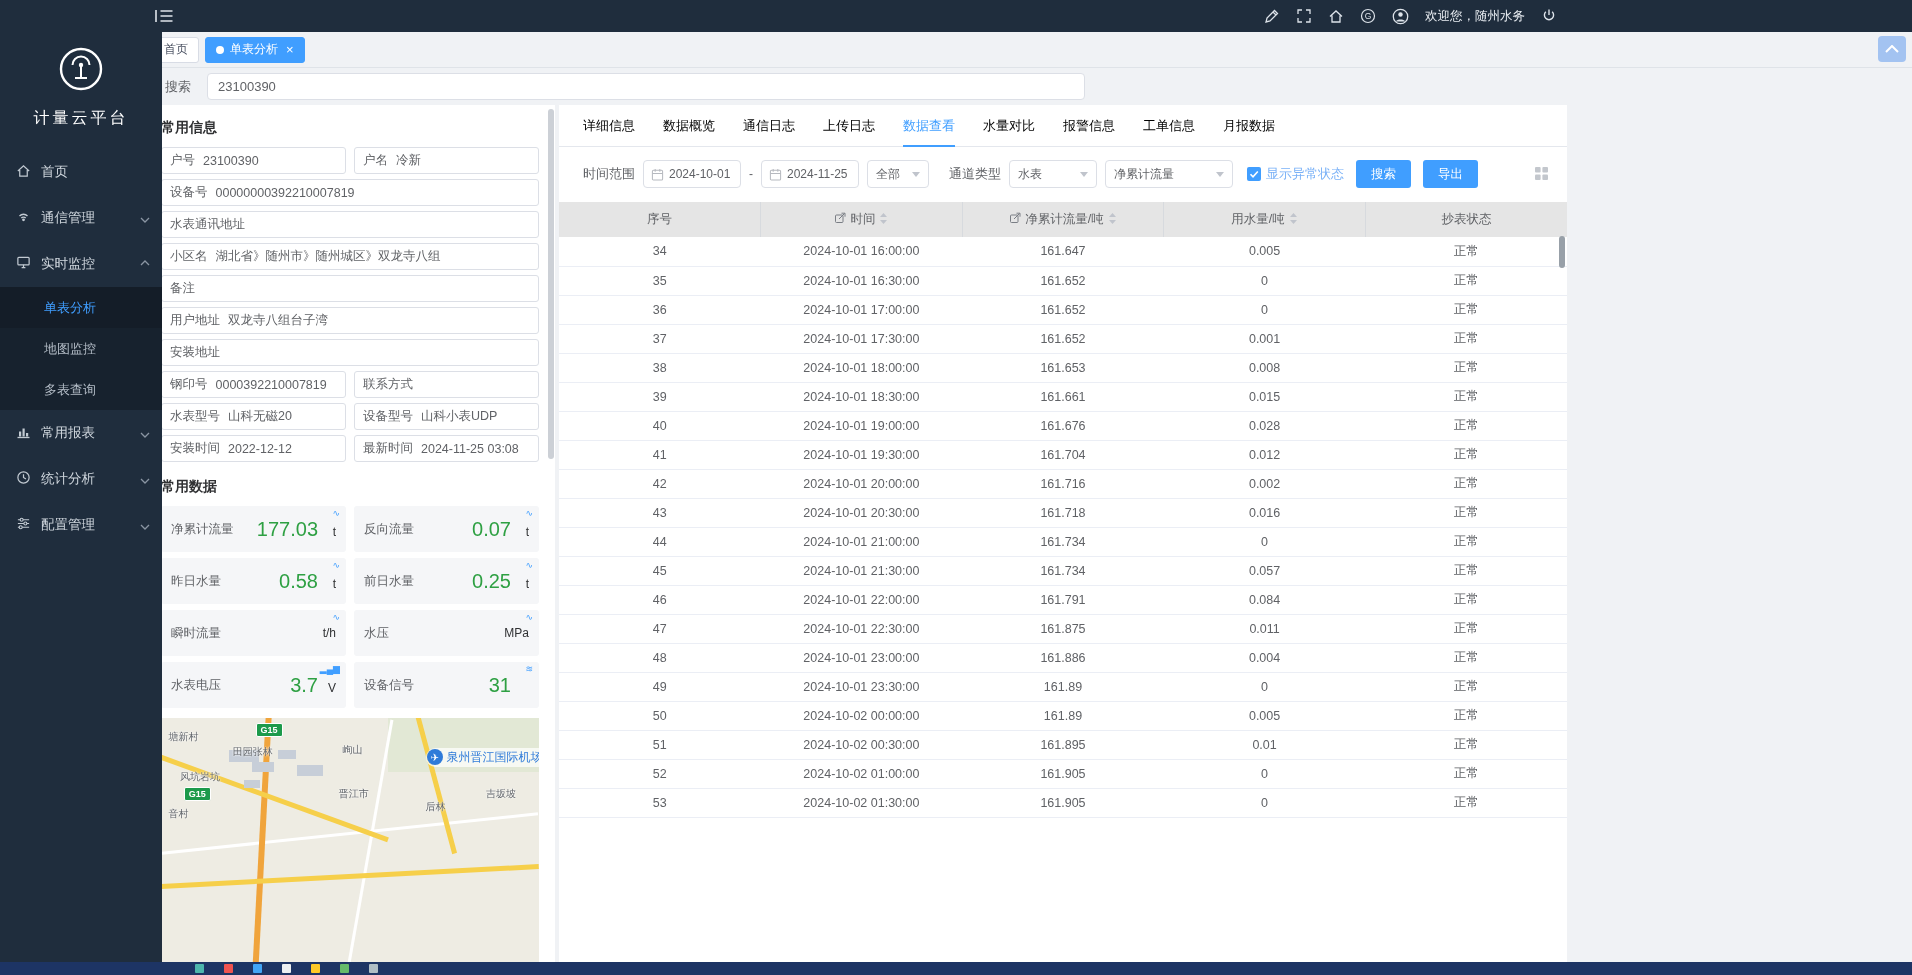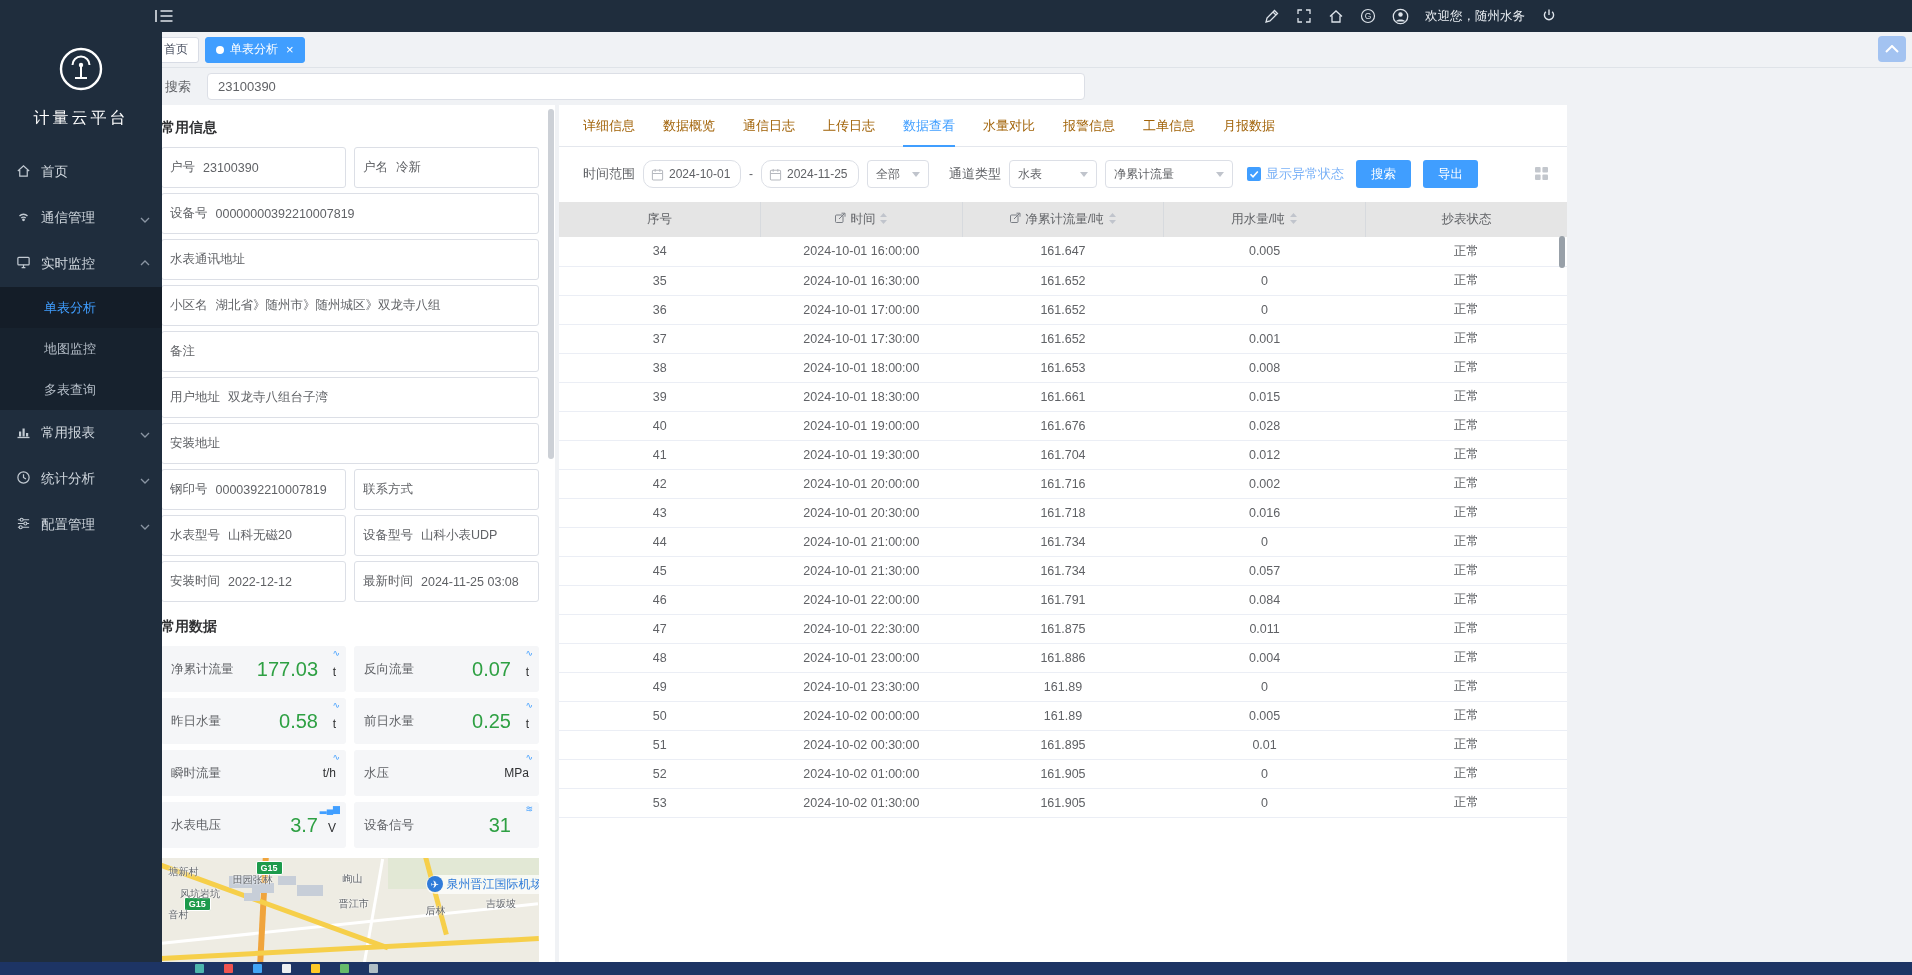--- a/index.html
+++ b/index.html
@@ -42,21 +42,21 @@
 .search-input{width:878px;height:27px;border:1px solid #dcdfe6;border-radius:4px;background:#fff;
   padding:0 10px;font-size:13px;color:#606266;outline:none;}
 .content{flex:1;display:flex;gap:4px;overflow:hidden;}
 
 
 .left-panel{width:410px;flex:none;background:#fff;padding:12px 16px 10px;display:flex;
   flex-direction:column;position:relative;}
 .sec{font-size:14px;color:#303133;font-weight:700;margin:2px 0 10px;}
 .sec2{margin-top:16px;}
 .fields{display:grid;grid-template-columns:1fr 1fr;gap:5px 8px;}
-.field{height:41px;border:1px solid #dcdfe6;border-radius:3px;display:flex;align-items:center;
+.field{height:27px;border:1px solid #dcdfe6;border-radius:3px;display:flex;align-items:center;
   padding:0 8px;overflow:hidden;white-space:nowrap;background:#fff;}
 .field.full{grid-column:1/3;}
 .f-label{font-size:12.5px;color:#606266;margin-right:8px;flex:none;}
 .f-value{font-size:12.5px;color:#606266;overflow:hidden;text-overflow:ellipsis;}
 .stats{display:grid;grid-template-columns:1fr 1fr;gap:6px 8px;}
 .stat{height:46px;background:#f5f6f8;border-radius:3px;position:relative;display:flex;
   align-items:center;padding:0 10px;}
 .s-icon{position:absolute;top:2px;right:6px;color:#409EFF;font-size:9px;line-height:10px;}
 .s-label{font-size:12.5px;color:#606266;}
 .s-right{margin-left:auto;display:flex;align-items:baseline;gap:6px;}
@@ -89,26 +89,26 @@
   border-radius:10px;padding:1px 6px 1px 1px;}
 .plane{width:16px;height:16px;border-radius:50%;background:#2f7bd9;color:#fff;font-size:10px;
   display:inline-flex;align-items:center;justify-content:center;}
 .map-labels{position:absolute;inset:0;}
 .mlabel{position:absolute;font-size:10px;color:#5f6368;white-space:nowrap;
   text-shadow:0 0 2px #fff,0 0 2px #fff;}
 
 
 .right-panel{width:1008px;flex:none;background:#fff;position:relative;}
 .dtabs{display:flex;gap:28px;padding:12px 24px 0;border-bottom:1px solid #e4e7ed;}
-.dtab{font-size:13px;color:#a16207;padding-bottom:10px;cursor:pointer;white-space:nowrap;}
+.dtab{font-size:13px;color:#000000;padding-bottom:10px;cursor:pointer;white-space:nowrap;}
 .dtab.active{color:#409EFF;border-bottom:2px solid #409EFF;margin-bottom:-1px;}
 .filters{display:flex;align-items:center;gap:8px;padding:13px 24px 12px;position:relative;}
 .fl-label{font-size:13px;color:#606266;white-space:nowrap;}
 .ml{margin-left:12px;}
-.date-input{width:98px;height:28px;border:1px solid #dcdfe6;border-radius:10px;background:#fff;
+.date-input{width:98px;height:28px;border:1px solid #dcdfe6;border-radius:4px;background:#fff;
   display:inline-flex;align-items:center;gap:5px;padding:0 7px;font-size:12px;color:#606266;cursor:pointer;}
 .sep{color:#606266;font-size:12px;}
 .select{height:28px;border:1px solid #dcdfe6;border-radius:4px;background:#fff;display:inline-flex;
   align-items:center;justify-content:space-between;padding:0 8px;font-size:12px;color:#606266;cursor:pointer;}
 .select.sm{width:62px;}.select.md{width:88px;}.select.lg{width:128px;}
 .caret{width:0;height:0;border-left:4px solid transparent;border-right:4px solid transparent;
   border-top:5px solid #c0c4cc;}
 .checkbox-wrap{display:inline-flex;align-items:center;gap:5px;margin-left:6px;cursor:pointer;}
 .cbox{width:14px;height:14px;background:#409EFF;border-radius:2px;display:inline-flex;
   align-items:center;justify-content:center;}

